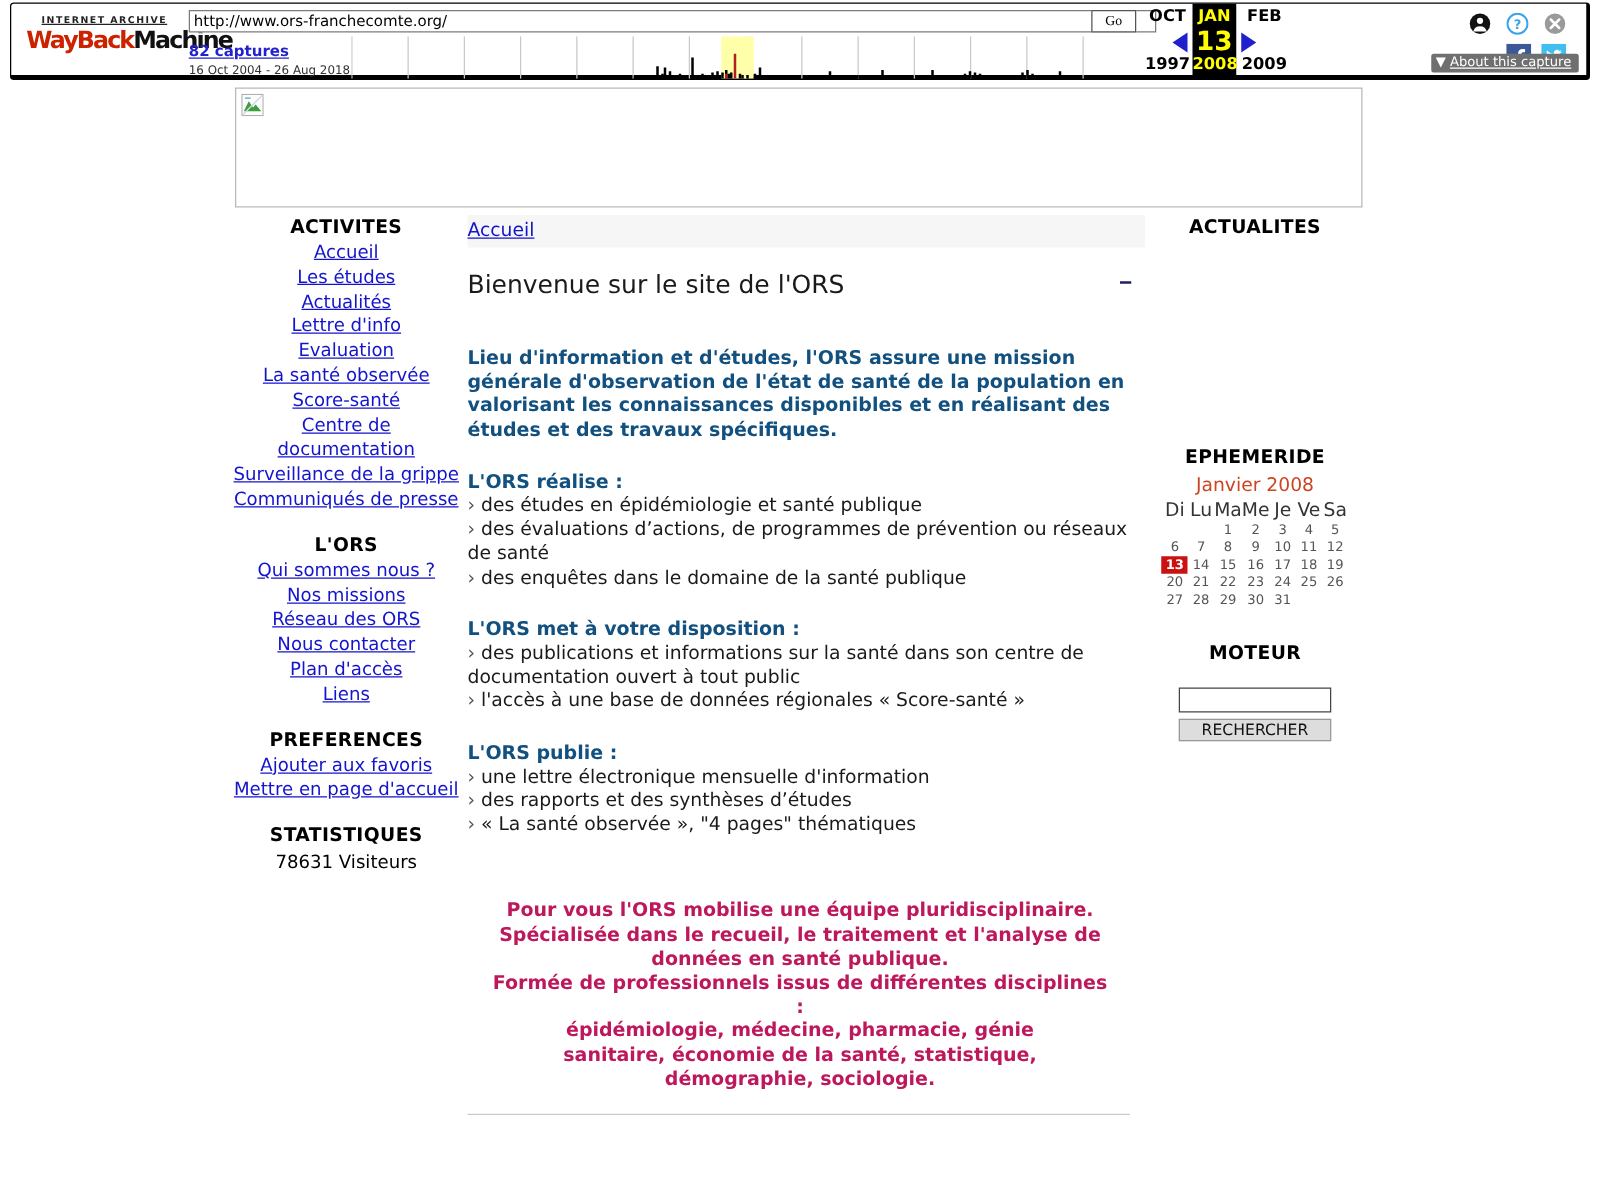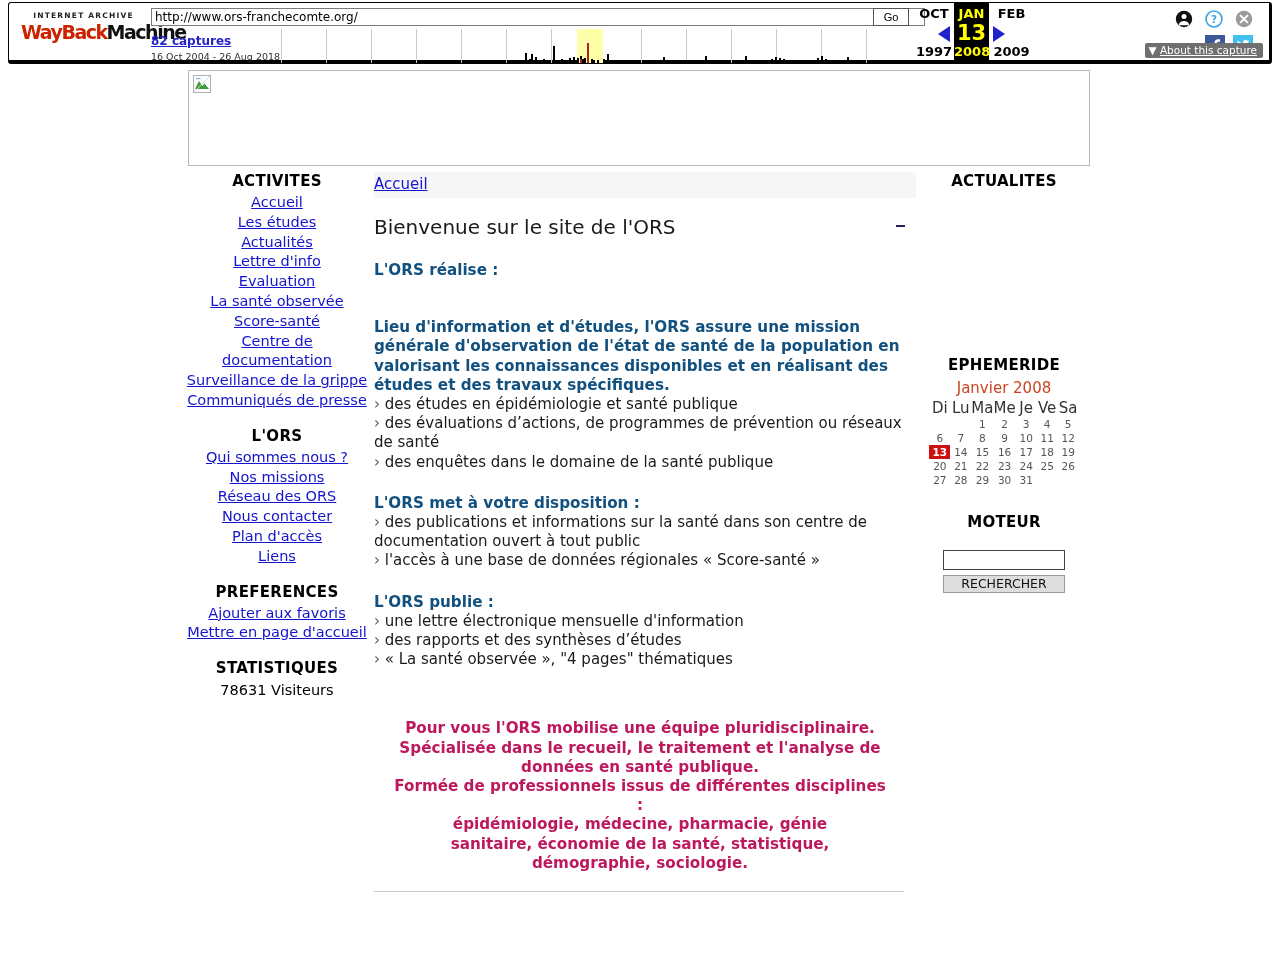--- a/index.html
+++ b/index.html
@@ -25,20 +25,21 @@
   #wm-logo {
     position: absolute; left: 12px; top: 4px;
     width: 125px; height: 44px;
     text-align: center;
   }
   .ia-top {
     font-family: "DejaVu Sans", sans-serif;
     font-size: 7.5px; letter-spacing: 1.2px;
     color: #222; font-weight: bold;
     margin-top: 4px;
+    text-decoration: underline;
   }
   .wbm-word {
     font-family: "DejaVu Sans", sans-serif;
     font-weight: bold;
     font-size: 19px;
     letter-spacing: -1.5px;
     line-height: 20px;
     margin-top: 2px;
   }
   .wbm-word .red { color: #cc2200; }
@@ -52,21 +53,21 @@
     font-family: "DejaVu Sans", sans-serif;
     font-size: 12px;
     color: #000;
     padding: 0 3px;
     line-height: 16px;
     outline: none;
   }
   #wm-go {
     position: absolute; left: 864px; top: 5px;
     width: 36px; height: 18px;
-    font-family: Liberation Sans, sans-serif;
+    font-family: Liberation Serif, serif;
     font-size: 11px;
     background: #fff;
     border: 1px solid #555;
     padding: 0;
     cursor: pointer;
   }
   #wm-captures {
     position: absolute; left: 142px; top: 31px;
     font-family: "DejaVu Sans", sans-serif;
     font-size: 12px; font-weight: bold;
@@ -474,23 +475,23 @@
 
     <div id="main">
 
       <div id="crumb-bar">
         <span id="crumb-link">Accueil</span>
       </div>
 
       <div class="welcome">Bienvenue sur le site de l'ORS</div>
       <div class="tiny-dash"></div>
 
+      <div class="blue-head" style="margin-top:38px;">Lieu d'information et d'études, l'ORS assure une mission générale d'observation de l'état de santé de la population en valorisant les connaissances disponibles et en réalisant des études et des travaux spécifiques.</div>
+
       <div class="blue-head">L'ORS réalise :</div>
-
-      <div class="blue-head" style="margin-top:38px;">Lieu d'information et d'études, l'ORS assure une mission générale d'observation de l'état de santé de la population en valorisant les connaissances disponibles et en réalisant des études et des travaux spécifiques.</div>
       <div class="li-row"><span class="chev">›</span> <span>des études en épidémiologie et santé publique</span></div>
       <div class="li-row"><span class="chev">›</span> <span>des évaluations d’actions, de programmes de prévention ou réseaux de santé</span></div>
       <div class="li-row"><span class="chev">›</span> <span>des enquêtes dans le domaine de la santé publique</span></div>
 
       <div class="blue-head">L'ORS met à votre disposition :</div>
       <div class="li-row"><span class="chev">›</span> <span>des publications et informations sur la santé dans son centre de documentation ouvert à tout public</span></div>
       <div class="li-row"><span class="chev">›</span> <span>l'accès à une base de données régionales « Score-santé »</span></div>
 
       <div class="blue-head">L'ORS publie :</div>
       <div class="li-row"><span class="chev">›</span> <span>une lettre électronique mensuelle d'information</span></div>

